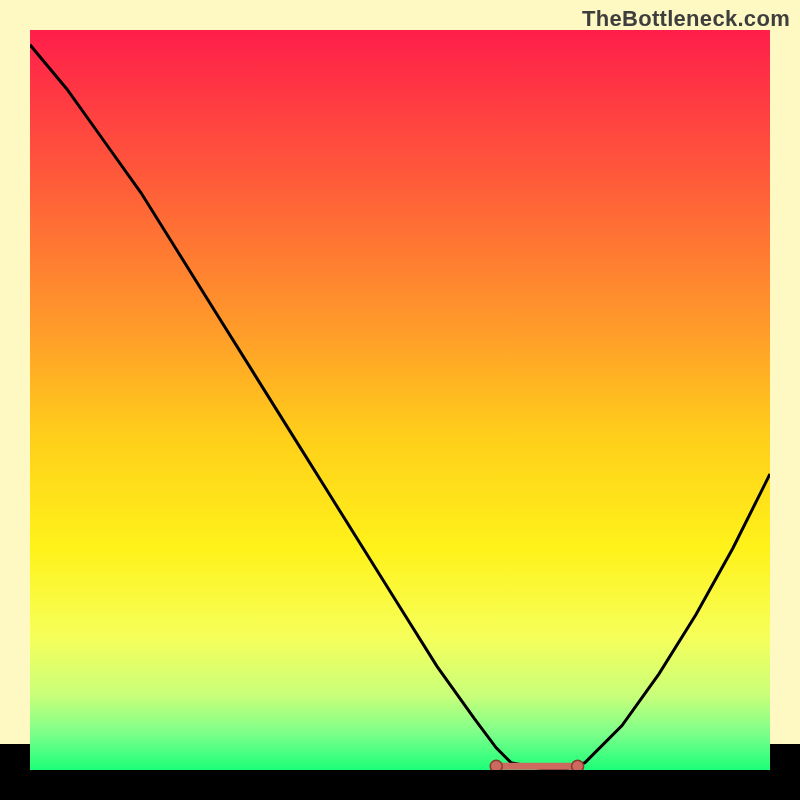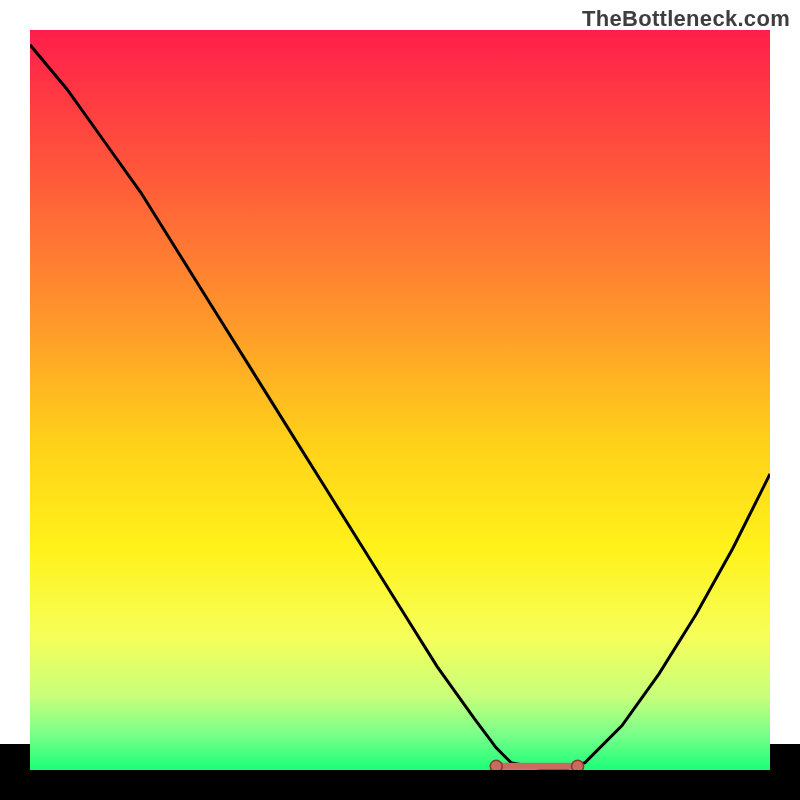--- a/index.html
+++ b/index.html
@@ -8,21 +8,21 @@
     width: 800px;
     height: 800px;
     background: #000;
     overflow: hidden;
     font-family: Arial, Helvetica, sans-serif;
   }
   .frame {
     position: relative;
     width: 800px;
     height: 744px;
-    background: #ffffff;
+    background: #fef9c3;
   }
   .watermark {
     position: absolute;
     top: 6px;
     right: 10px;
     color: #3e3e3e;
     font-size: 22px;
     font-weight: 600;
     letter-spacing: 0.3px;
     z-index: 3;

